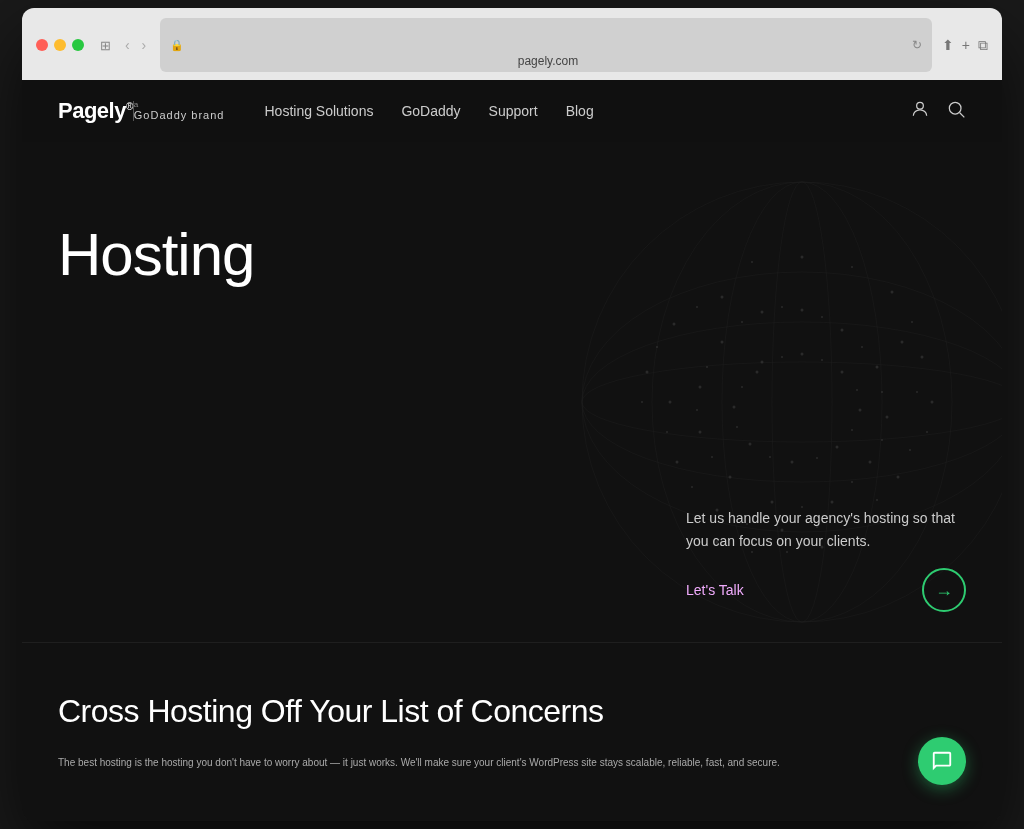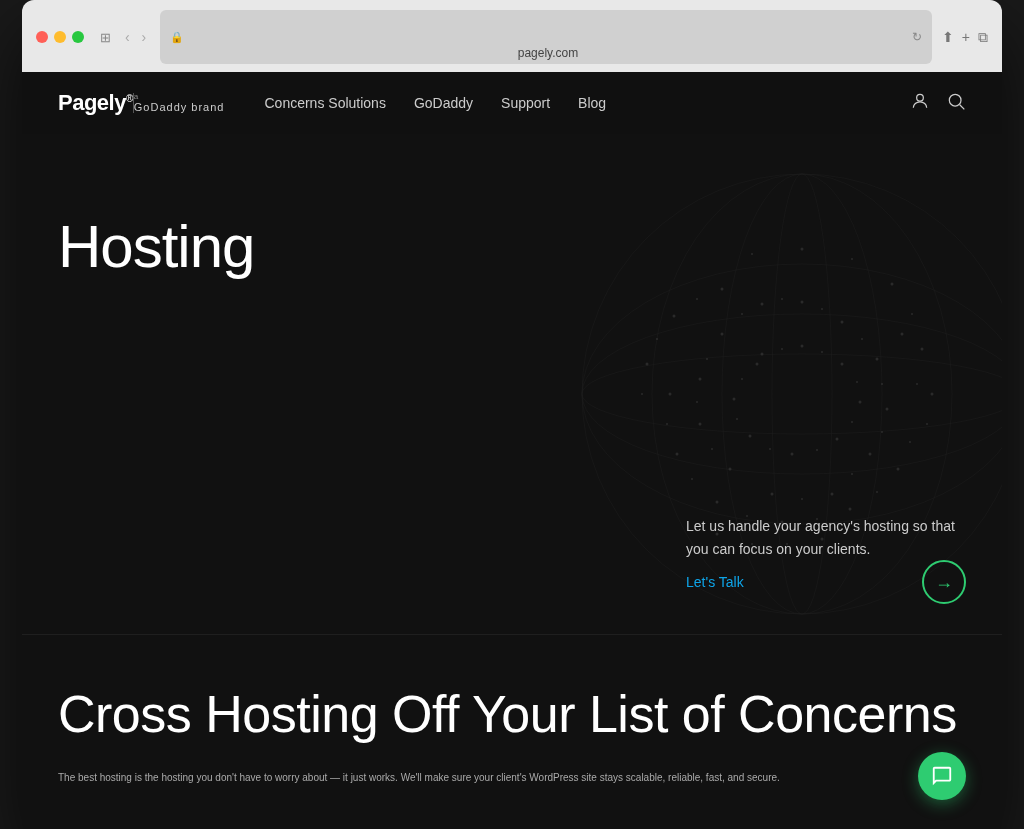--- a/index.html
+++ b/index.html
@@ -221,32 +221,33 @@
       max-width: 320px;
       position: absolute;
       right: 36px;
       bottom: 30px;
     }
 
     .hero-subtitle {
       font-size: 14px;
       color: #cccccc;
       line-height: 1.6;
+      margin-bottom: 16px;
       max-width: 280px;
     }
 
     .hero-cta-row {
       display: flex;
       align-items: center;
       justify-content: space-between;
     }
 
     .cta-link {
       font-size: 14px;
-      color: #0ea5e9;
+      color: #f0abfc;
       text-decoration: none;
       cursor: pointer;
     }
 
     .cta-arrow-btn {
       width: 44px;
       height: 44px;
       border-radius: 50%;
       border: 2px solid #2ecc71;
       display: flex;
@@ -263,21 +264,21 @@
 
     
     .bottom-section {
       padding: 50px 36px 50px;
       position: relative;
       z-index: 2;
       border-top: 1px solid rgba(255,255,255,0.06);
     }
 
     .section-heading {
-      font-size: 52px;
+      font-size: 32px;
       font-weight: 300;
       color: #ffffff;
       line-height: 1.15;
       margin-bottom: 24px;
       letter-spacing: -0.5px;
     }
 
     .section-description {
       font-size: 10px;
       color: #aaaaaa;
@@ -349,21 +350,21 @@
           <span>Pagely</span><sup>®</sup>
         </div>
         <div class="logo-divider"></div>
         <div class="godaddy-badge">
           <span class="a-label">a</span>
           <span class="brand-name">GoDaddy brand</span>
         </div>
       </div>
 
       <nav class="site-nav">
-        <a class="nav-link">Concerns Solutions</a>
+        <a class="nav-link">Hosting Solutions</a>
         <a class="nav-link">GoDaddy</a>
         <a class="nav-link">Support</a>
         <a class="nav-link">Blog</a>
       </nav>
 
       <div class="header-actions">
         <span class="header-icon">
           <svg width="20" height="20" viewBox="0 0 24 24" fill="none" stroke="#ccc" stroke-width="1.5">
             <circle cx="12" cy="8" r="4"></circle>
               <path d="M4 20c0-4 3.6-7 8-7s8 3 8 7"></path>

